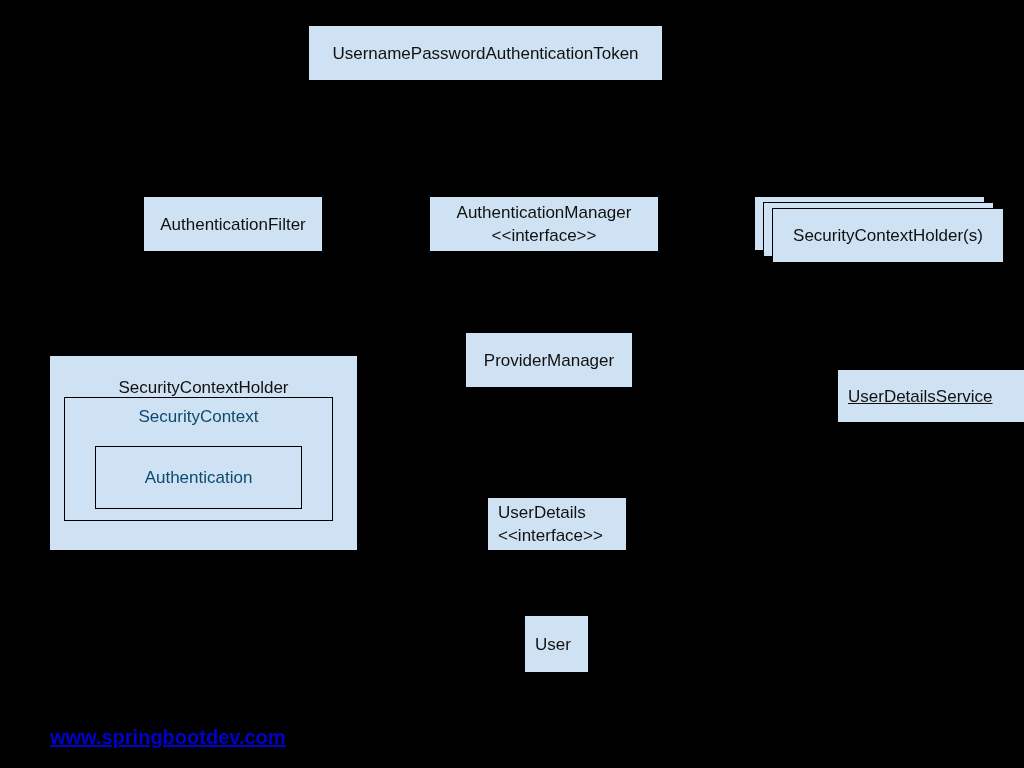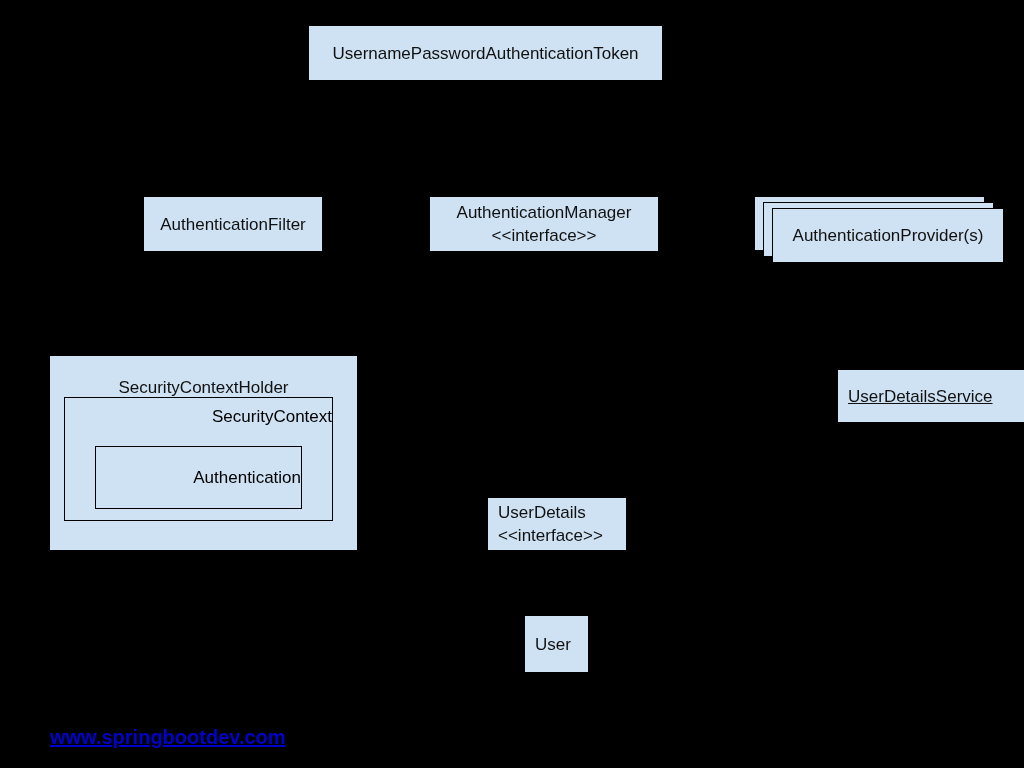--- a/index.html
+++ b/index.html
@@ -58,22 +58,22 @@
     left: 14px; top: 41px; width: 269px; height: 124px;
     background: #cfe2f3;
     justify-content: flex-start;
   }
   #sc-title { margin-top: 7px; }
   #authn {
     left: 30px; top: 48px; width: 207px; height: 63px;
     background: #cfe2f3;
   }
   .inner-box { position: absolute; border: 1px solid #000000; box-sizing: border-box;
-    display: flex; flex-direction: column; align-items: flex-end; justify-content: center;
-    color: #000000; font-size: 17px; }
+    display: flex; flex-direction: column; align-items: center; justify-content: center;
+    color: #0c4a6e; font-size: 17px; }
 
   #user-details     { left: 487px; top: 497px; width: 140px; height: 54px; }
   #user             { left: 524px; top: 615px; width: 65px;  height: 58px; }
 
   .site-link {
     position: absolute;
     left: 50px;
     top: 726px;
     font-size: 20px;
     font-weight: bold;
@@ -96,23 +96,26 @@
   </div>
 
   <div class="box" id="auth-manager">
     <span>AuthenticationManager</span>
     <span>&lt;&lt;interface&gt;&gt;</span>
   </div>
 
   <div class="box" id="provider-back"></div>
   <div class="box" id="provider-middle"></div>
   <div class="box" id="provider-front">
-    <span>AuthenticationProvider(s)</span>
+    <span>SecurityContextHolder(s)</span>
   </div>
 
+  <div class="box" id="provider-manager">
+    <span>ProviderManager</span>
+  </div>
 
   <div class="box left-align" id="uds">
     <span>UserDetailsService</span>
   </div>
 
   <div class="box" id="sch">
     <span id="sch-title">SecurityContextHolder</span>
     <div class="inner-box" id="sc">
       <span id="sc-title">SecurityContext</span>
       <div class="inner-box" id="authn">

